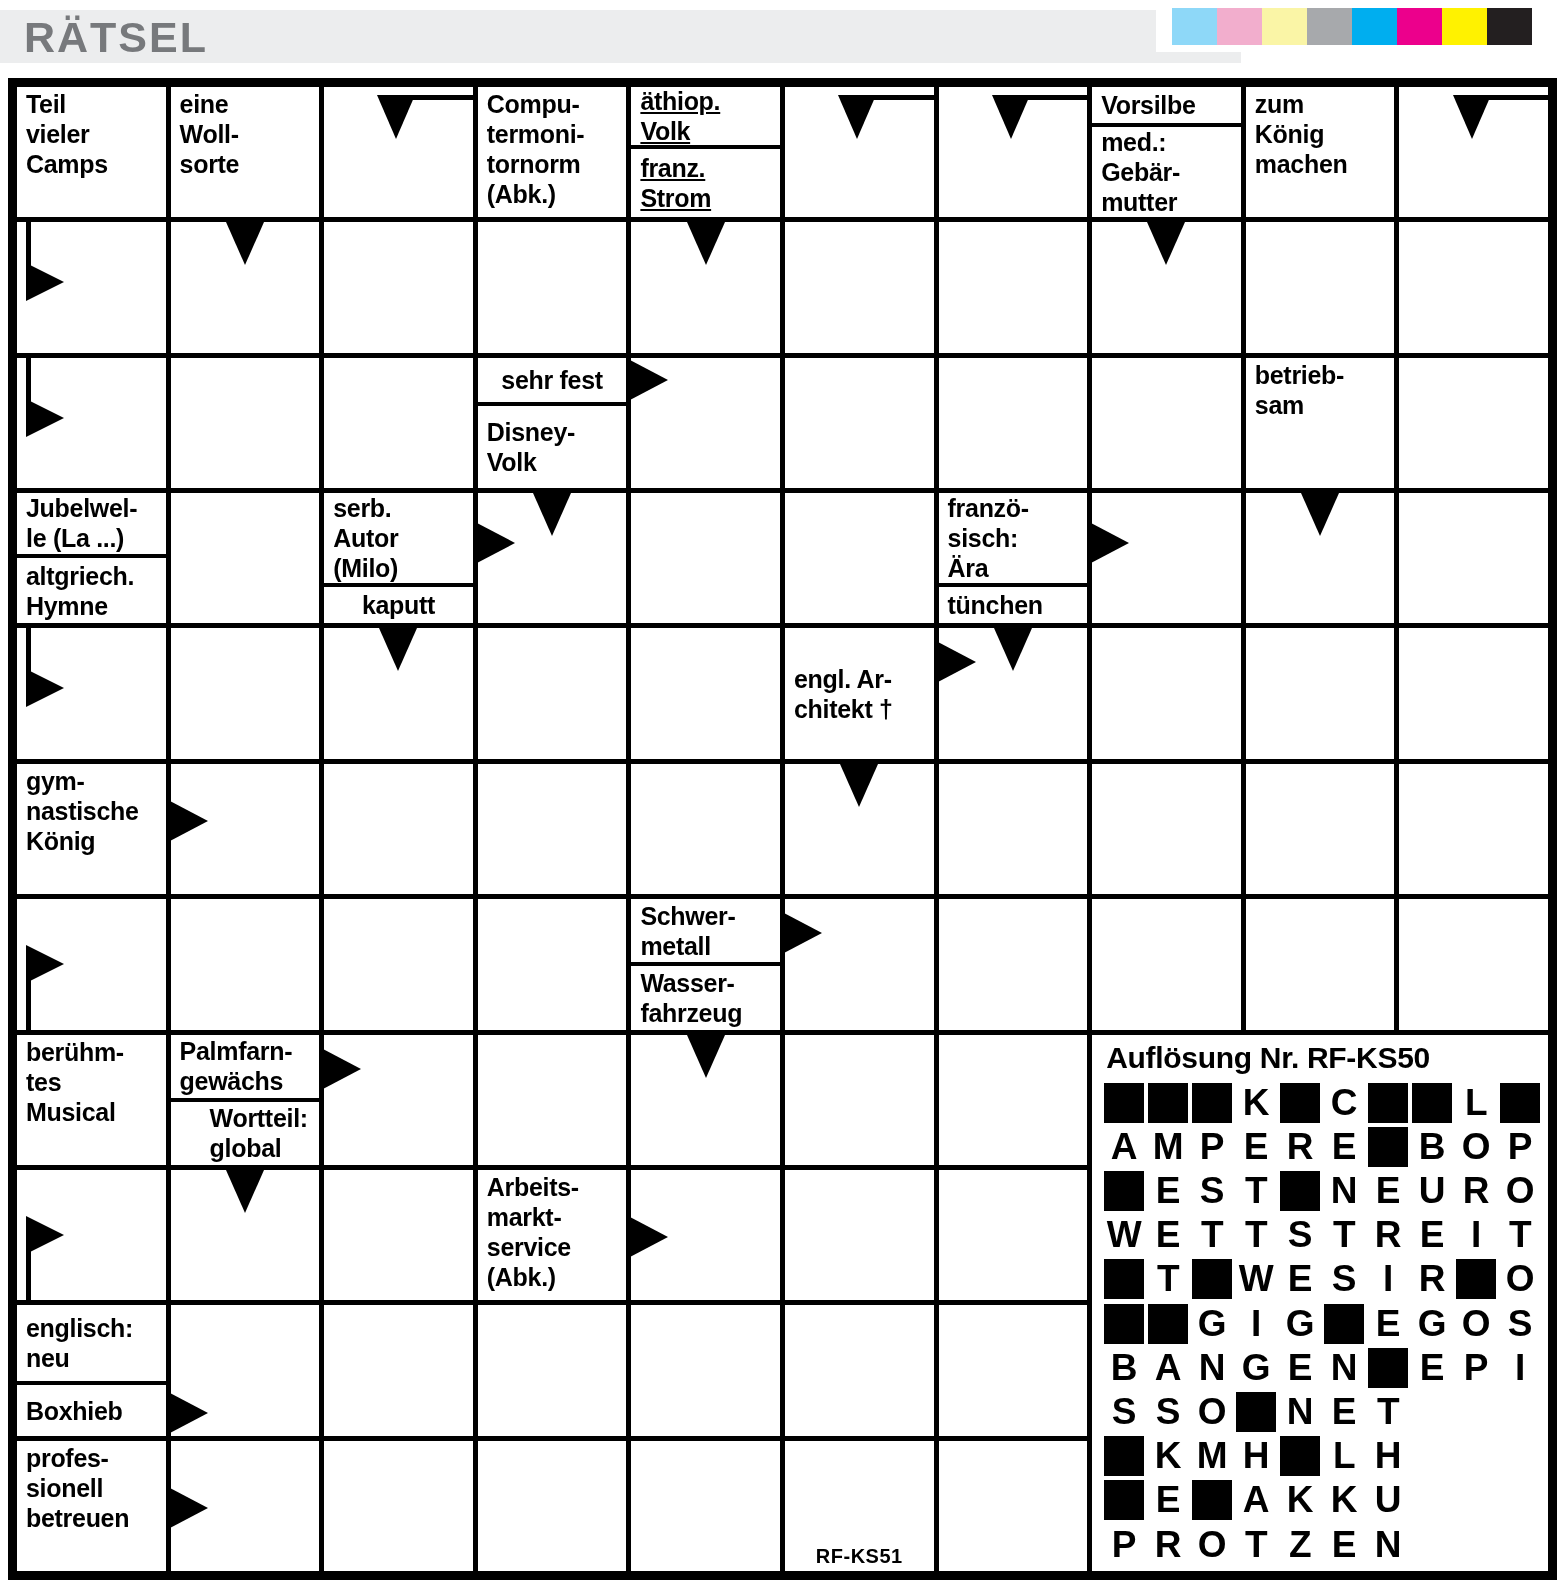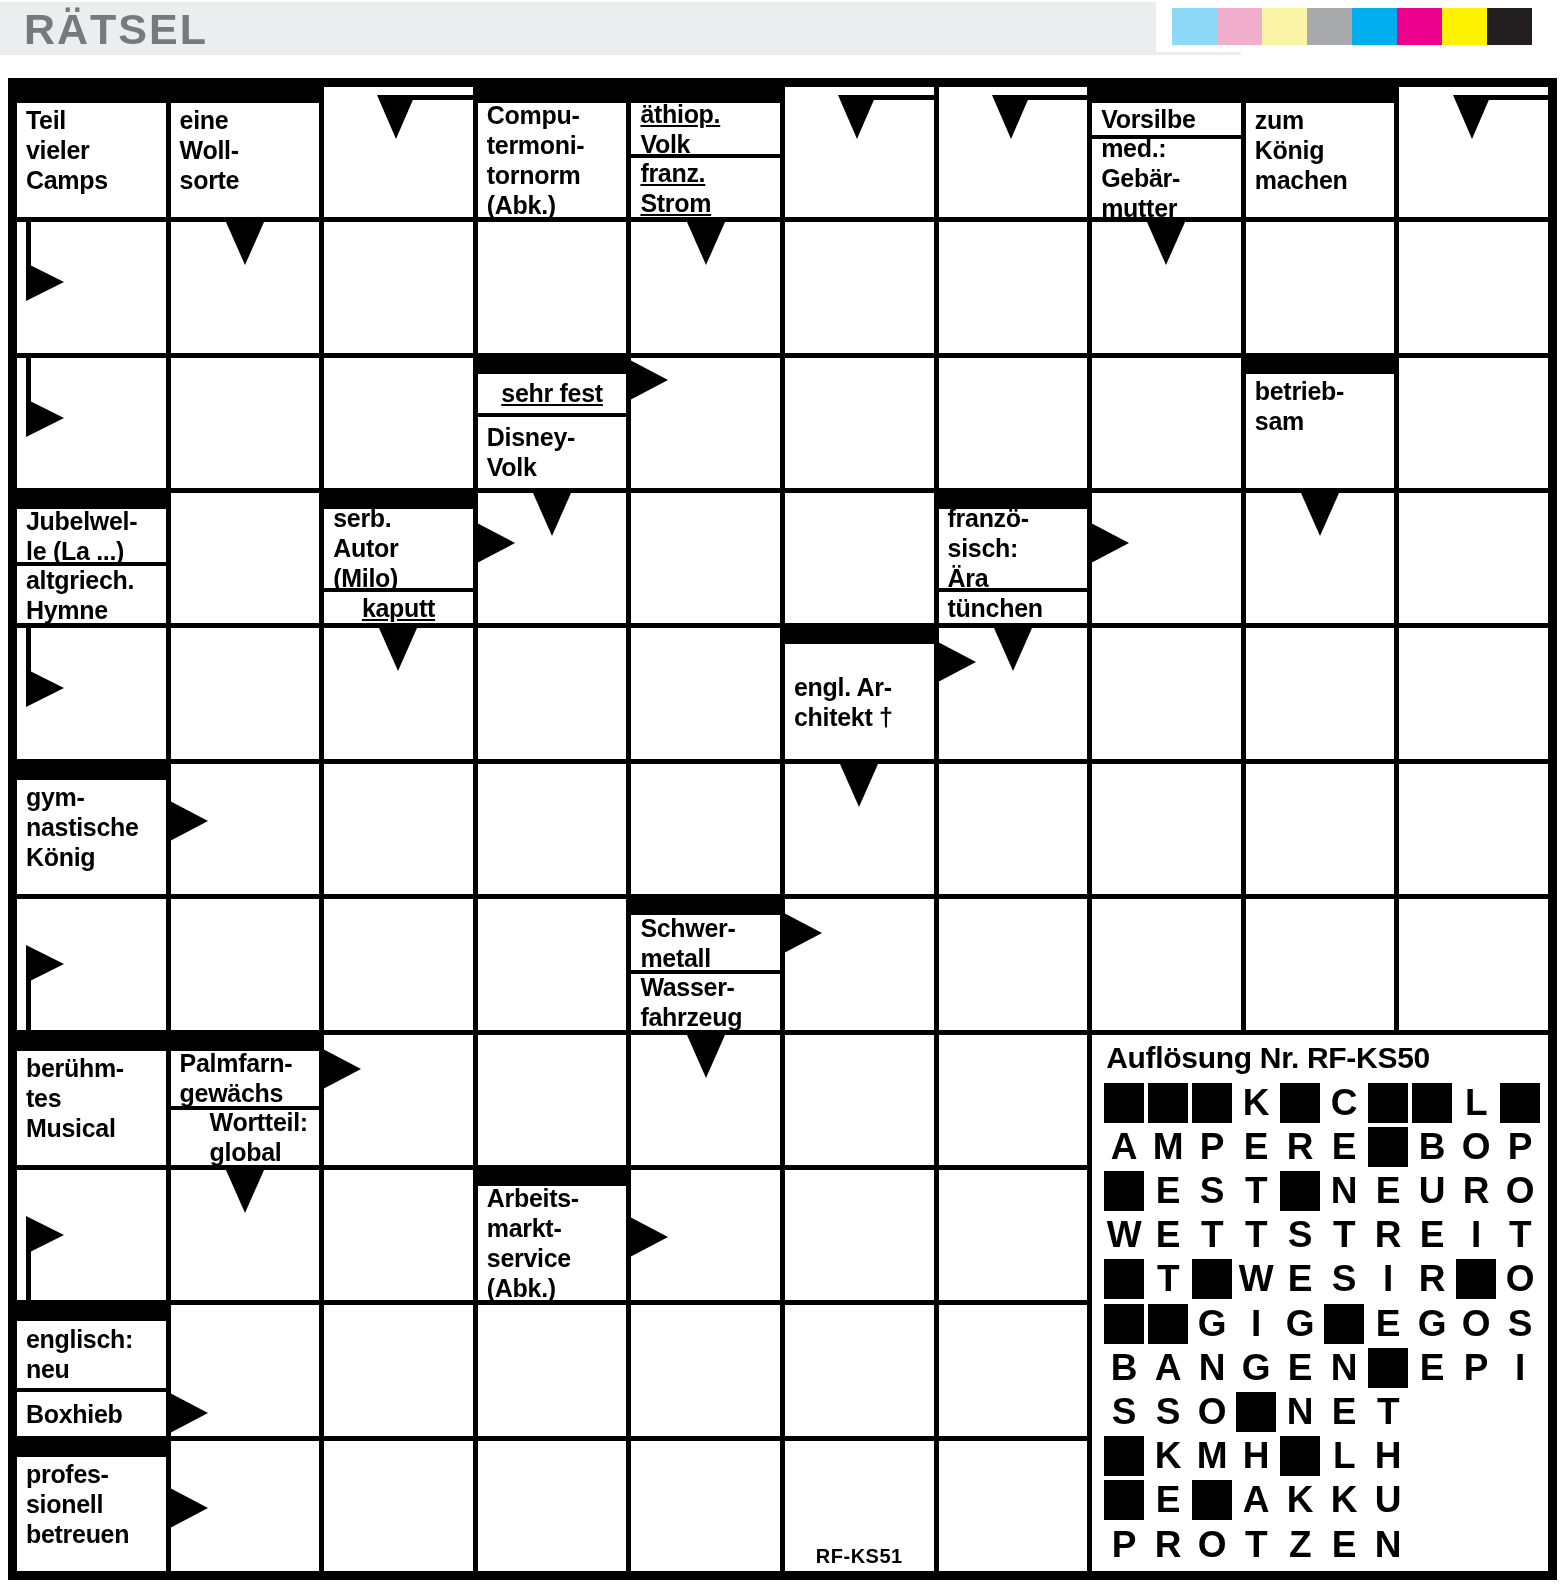--- a/index.html
+++ b/index.html
@@ -1,35 +1,35 @@
 <!DOCTYPE html>
 <html><head>
 <meta charset="utf-8">
 <style>
   html,body{margin:0;padding:0;background:#fff;}
   body{width:1565px;height:1588px;position:relative;font-family:"Liberation Sans",sans-serif;color:#000;}
 
   
-  .header-bar{position:absolute;left:0;top:2px;width:1241px;height:53px;background:#ecedee;}
+  .header-bar{position:absolute;left:0;top:10px;width:1241px;height:53px;background:#ecedee;}
   .page-title{position:absolute;left:24px;top:3px;margin:0;font-size:43px;font-weight:bold;
               color:#77797c;letter-spacing:2px;}
   .colorbar-box{position:absolute;top:0;right:17px;width:392px;height:52px;background:#fff;
                 display:flex;align-items:center;justify-content:center;}
   .swatch{width:45px;height:37px;}
 
   
   .grid{position:absolute;left:8px;top:78px;width:1549px;height:1502px;box-sizing:border-box;
         border:9px solid #000;background:#000;display:grid;
         grid-template-columns:repeat(10,1fr);grid-template-rows:repeat(11,1fr);gap:5px;}
   .cell{background:#fff;position:relative;min-width:0;min-height:0;}
-  .cell.clue{display:flex;flex-direction:column;margin-top:16px;}
+  .cell.clue{display:flex;flex-direction:column;}
   .clue-part{display:flex;flex-direction:column;justify-content:center;
              font-weight:bold;font-size:25px;line-height:30px;letter-spacing:-0.3px;
              padding:2px 4px 2px 9px;white-space:pre-line;min-height:0;}
-  .clue-part.center{align-items:center;text-align:center;padding-left:4px;text-decoration:underline;}
+  .clue-part.center{align-items:center;text-align:center;padding-left:4px;}
   .clue-part.sep{border-top:4px solid #000;}
 
   
   .arr-down{position:absolute;top:0;left:50%;transform:translateX(-50%);width:0;height:0;
             border-left:19px solid transparent;border-right:19px solid transparent;
             border-top:43px solid #000;}
   .arr-right{position:absolute;left:-1px;width:0;height:0;
              border-top:20px solid transparent;border-bottom:20px solid transparent;
              border-left:38px solid #000;}
   .flag-stem-v{position:absolute;left:9px;width:5px;background:#000;}

